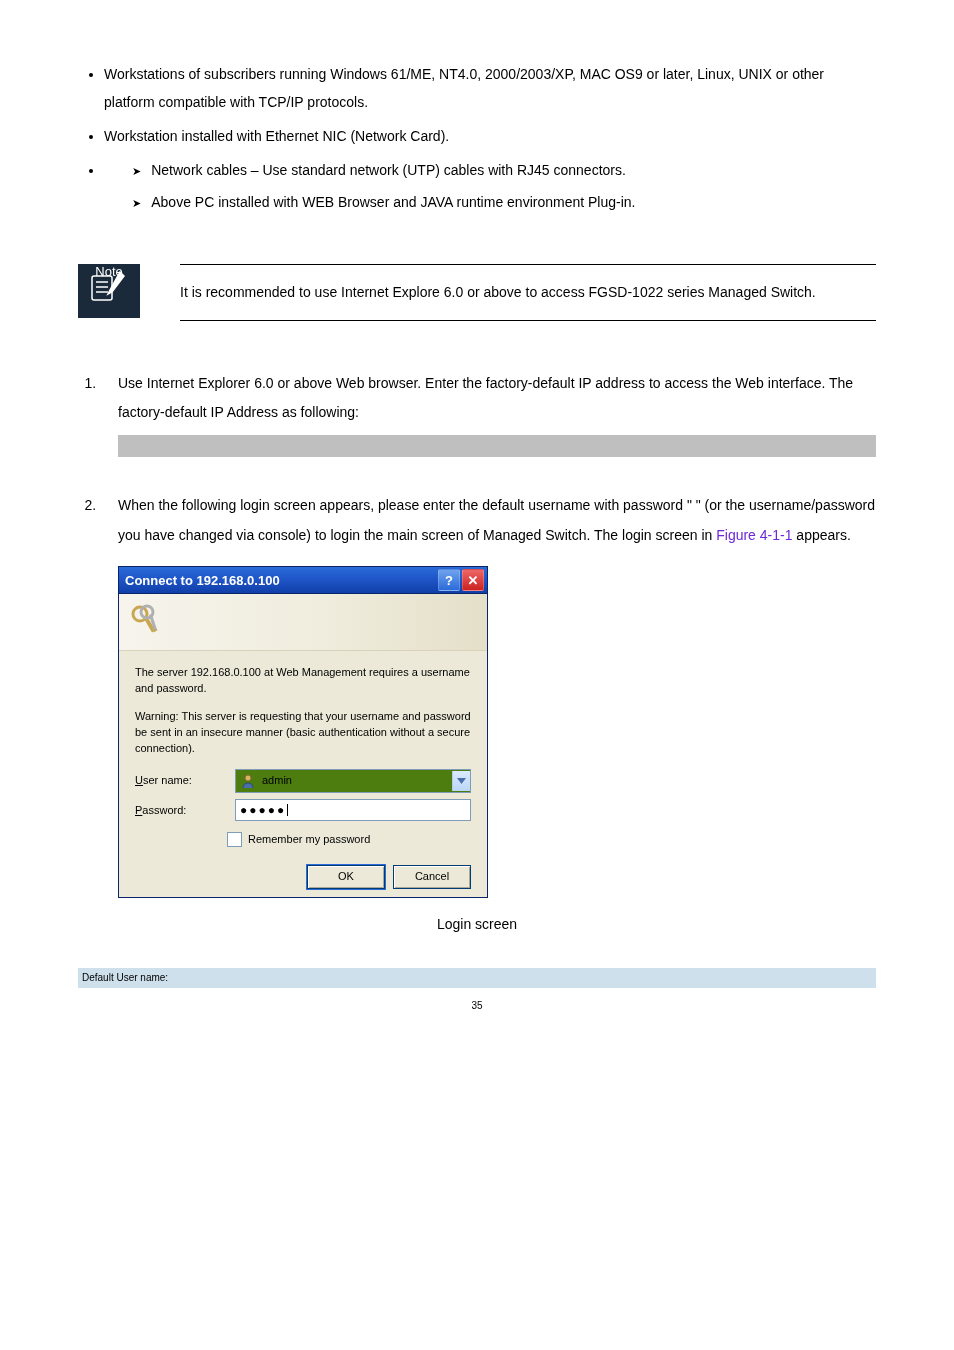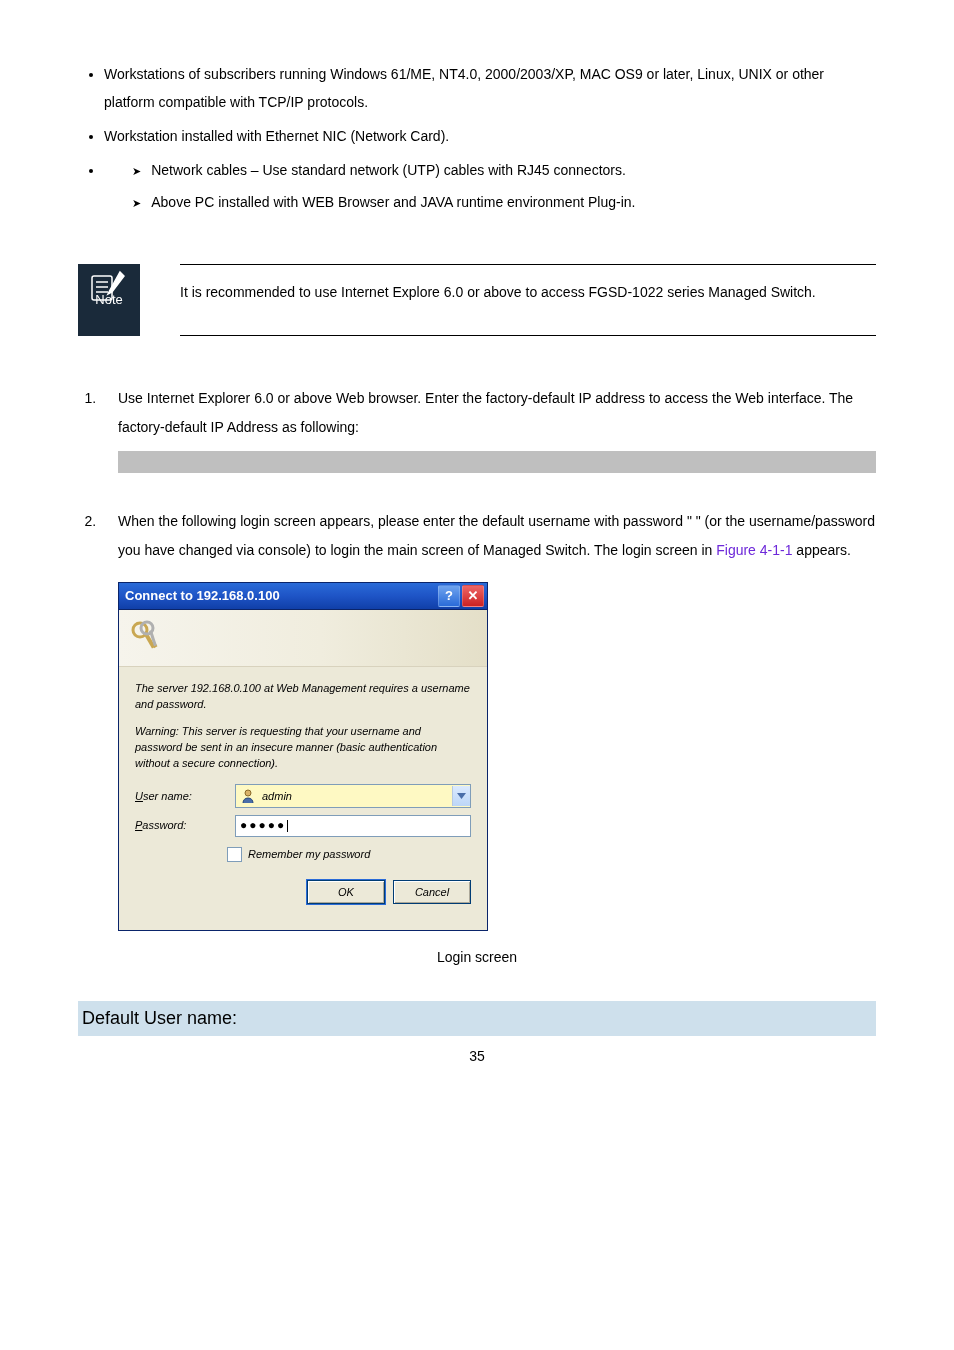--- a/index.html
+++ b/index.html
@@ -38,27 +38,27 @@
     margin-right: 10px;
     color: #000;
   }
   .note-block {
     display: flex;
     margin-top: 48px;
     margin-bottom: 48px;
   }
   .note-icon {
     width: 62px;
-    height: 72px;
+    height: 54px;
     background: #1a2a3a;
     color: #fff;
     display: flex;
     flex-direction: column;
     align-items: center;
-    justify-content: center;
+    justify-content: flex-start;
     padding-bottom: 2px;
     box-sizing: border-box;
     margin-right: 40px;
     position: relative;
   }
   .note-icon svg { position:absolute; top:6px; left:12px; }
   .note-icon-label { font-family: "Comic Sans MS", cursive, sans-serif; font-size: 13px; }
   .note-text {
     flex: 1;
     border-top: 1.5px solid #000;
@@ -111,27 +111,27 @@
   }
   .tbtn.help { background: linear-gradient(#6fa3ee,#2a6bd8); border:1px solid #fff3; color:#fff;}
   .tbtn.close { background: linear-gradient(#e66,#c22); border:1px solid #fff3; color:#fff;}
   .dlg-banner {
     height: 56px;
     background: linear-gradient(to right, #f6f4ec 0%, #f0edde 55%, #e4dfc8 100%);
     border-bottom: 1px solid #d8d2bd;
     display:flex; align-items:center; padding-left:10px;
   }
   .keys-icon svg { display:block; }
-  .dlg-body { padding: 14px 16px 22px 16px; color:#000;font-style:italic; }
+  .dlg-body { padding: 14px 16px 4px 16px; color:#000; }
   .dlg-body p { margin: 0 0 12px 0; line-height: 1.45; }
   .form-row { display:flex; align-items:center; margin: 6px 0; gap: 8px; }
   .form-label { width: 92px; }
   .form-label .ul { text-decoration: underline; }
   .xp-combo {
-    flex:1; height:22px; border:1px solid #7f9db9; background:#fef9c3;
+    flex:1; height:22px; border:1px solid #7f9db9; background:#4d7c0f;
     display:flex; align-items:center; position:relative;
   }
   .xp-combo .cb-ico { margin: 0 6px 0 4px; display:flex; }
   .xp-combo .cb-text { flex:1; font-size:11px; }
   .xp-combo .cb-btn {
     width:17px; height:20px; background:linear-gradient(#dbeaff,#bcd6f7);
     border-left:1px solid #b6c9e4; display:flex;align-items:center;justify-content:center;
     color:#4a6ea9;
   }
   .xp-input {
@@ -142,22 +142,22 @@
   .chk-row { margin: 4px 0 14px 92px; display:flex; align-items:center; gap:6px; }
   .xp-check { width:13px;height:13px;border:1px solid #7f9db9;background:#fff; }
   .dlg-buttons { display:flex; justify-content:flex-end; gap:8px; padding: 0 0 4px 0;}
   .xp-btn {
     width:76px; height:22px; border:1px solid #003c74; background:#ece9d8;
     box-shadow: inset 1px 1px 0 #fff, inset -1px -1px 0 #aca899;
     display:flex;align-items:center;justify-content:center; font-size:11px;
   }
   .xp-btn.default { box-shadow: 0 0 0 1px #2a6bd8, inset 1px 1px 0 #fff, inset -1px -1px 0 #aca899; }
   .caption { text-align:center; margin: 12px 0 36px 0; font-size:14px; }
-  .cred-table { background:#cee0ec; padding: 1px 4px; line-height:1.8; font-size:18px; }
-  .page-num { text-align:center; margin-top:12px; font-size:14px; }
+  .cred-table { background:#cee0ec; padding: 1px 4px; line-height:1.8; font-size:10px; }
+  .page-num { text-align:center; margin-top:12px; font-size:10px; }
 </style>
 </head>
 <body>
 
 <div class="page">
 
   <ul class="bullets">
     <li>Workstations of subscribers running Windows 61/ME, NT4.0, 2000/2003/XP, MAC OS9 or later, Linux, UNIX or other platform compatible with TCP/IP protocols.</li>
     <li>Workstation installed with Ethernet NIC (Network Card).</li>
     <li class="empty-bullet">

